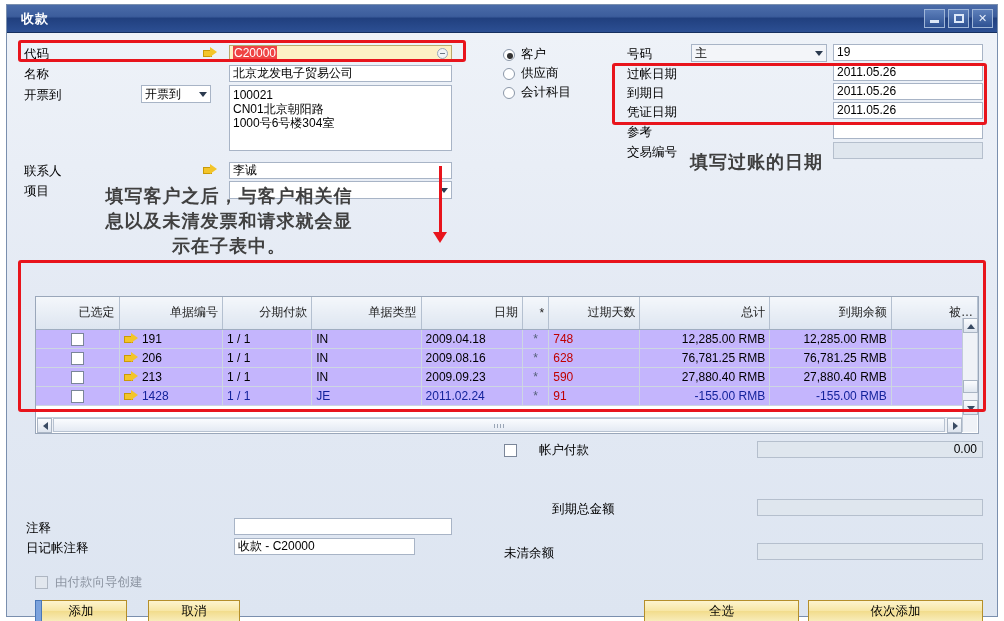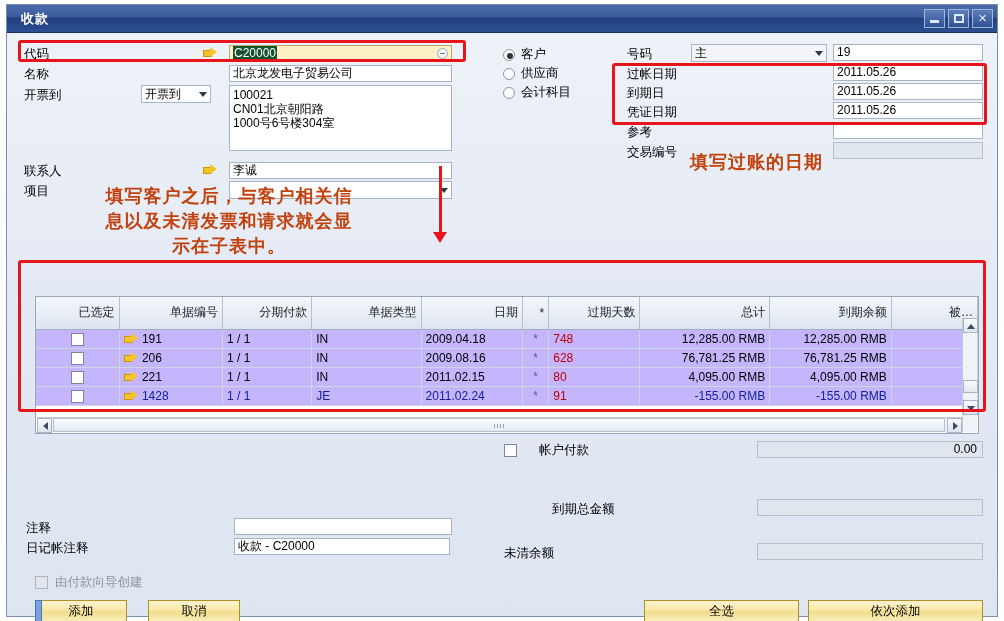--- a/index.html
+++ b/index.html
@@ -46,21 +46,21 @@
   .lbl { font-size:12.5px; color:#000; white-space:nowrap; }
   .fld {
     border:1px solid #a8b4c6; background:#ffffff;
     height:17px; font-size:12px; color:#000;
     padding:0 3px; line-height:15px; overflow:hidden; white-space:nowrap;
     font-family:"Liberation Sans","DejaVu Sans",sans-serif;
   }
   .fld.ro { background:#dfe6ee; border-color:#b5bfcd; }
   .fld.hl { background:#fdf0c4; border-color:#b9a96b; }
   .fld.num { text-align:right; padding-right:5px; }
-  .sel { background:#14532d; color:#fff; }
+  .sel { background:#ef4444; color:#fff; }
   
   .yarrow { display:inline-block; width:15px; height:11px; position:relative; }
   .yarrow:before{content:"";position:absolute;left:0;top:3px;width:8px;height:5px;background:#f3c52a;border:1px solid #c99a06;border-right:none;}
   .yarrow:after{content:"";position:absolute;left:7px;top:0px;width:0;height:0;border-top:5.5px solid transparent;border-bottom:5.5px solid transparent;border-left:7px solid #f3c52a;}
   
   .dd { position:relative; border:1px solid #a8b4c6; background:#fff; height:18px; font-size:12px; padding:0 18px 0 3px; line-height:16px; overflow:hidden;}
   .dd-ar { position:absolute; right:3px; top:6px; width:0;height:0;border-left:4px solid transparent;border-right:4px solid transparent;border-top:5px solid #2b3a4f;}
   .dd.flat { background:#f3f5f9; }
   
   .radio { display:flex; align-items:center; gap:6px; margin-bottom:2px; }
@@ -110,21 +110,21 @@
     border:1px solid #b58f2a;
     background:linear-gradient(to bottom,#fdf4cf 0%,#f7e6a4 50%,#f2dc8c 51%,#f8ecb9 100%);
     height:22px; font-size:12.5px; color:#000;
     display:flex; align-items:center; justify-content:center;
     font-family:"Liberation Sans","DejaVu Sans",sans-serif;
   }
   .btn.def { position:relative; }
   .btn.def:before{content:"";position:absolute;left:-1px;top:-1px;bottom:-1px;width:5px;background:#7ba2dd;border:1px solid #4a77b8;}
   
   .rbox { position:absolute; border:3px solid #e8141c; border-radius:3px; pointer-events:none; }
-  .rtext { position:absolute; color:#c2410c; font-weight:bold; font-size:18px; line-height:25px; text-align:center;
+  .rtext { position:absolute; color:#404040; font-weight:bold; font-size:18px; line-height:25px; text-align:center;
            font-family:"Liberation Sans","DejaVu Sans",sans-serif; letter-spacing:1px; }
   .rline { position:absolute; background:#e8141c; }
   .rarrowhead{position:absolute;width:0;height:0;border-left:7px solid transparent;border-right:7px solid transparent;border-top:11px solid #e8141c;}
 </style>
 </head>
 <body>
 
 <div class="window">
 
   <div class="titlebar">
@@ -261,28 +261,28 @@
             <td>IN</td>
             <td>2009.08.16</td>
             <td class="c star">*</td>
             <td class="odays">628</td>
             <td class="r">76,781.25 RMB</td>
             <td class="r">76,781.25 RMB</td>
             <td></td>
           </tr>
           <tr>
             <td class="c"><span class="cb"></span></td>
-            <td><span class="yarrow" style="vertical-align:-1px"></span> <span>221</span></td>
+            <td><span class="yarrow" style="vertical-align:-1px"></span> <span>213</span></td>
             <td>1 / 1</td>
             <td>IN</td>
-            <td>2011.02.15</td>
+            <td>2009.09.23</td>
             <td class="c star">*</td>
-            <td class="odays">80</td>
-            <td class="r">4,095.00 RMB</td>
-            <td class="r">4,095.00 RMB</td>
+            <td class="odays">590</td>
+            <td class="r">27,880.40 RMB</td>
+            <td class="r">27,880.40 RMB</td>
             <td></td>
           </tr>
           <tr class="rowblue">
             <td class="c"><span class="cb"></span></td>
             <td><span class="yarrow" style="vertical-align:-1px"></span> <span>1428</span></td>
             <td>1 / 1</td>
             <td>JE</td>
             <td>2011.02.24</td>
             <td class="c star">*</td>
             <td class="odays">91</td>
@@ -325,21 +325,21 @@
     <div style="position:absolute;left:497px;top:468px;margin-left:48px;" class="lbl">到期总金额</div>
     <div class="fld ro num" style="position:absolute;left:750px;top:466px;width:226px;"></div>
 
     <div style="position:absolute;left:497px;top:512px;" class="lbl">未清余额</div>
     <div class="fld ro num" style="position:absolute;left:750px;top:510px;width:226px;"></div>
 
     <div style="position:absolute;left:19px;top:487px;" class="lbl">注释</div>
     <div class="fld" style="position:absolute;left:227px;top:485px;width:218px;"></div>
 
     <div style="position:absolute;left:19px;top:507px;" class="lbl">日记帐注释</div>
-    <div class="fld" style="position:absolute;left:227px;top:505px;width:216px;">收款 - C20000</div>
+    <div class="fld" style="position:absolute;left:227px;top:505px;width:181px;">收款 - C20000</div>
 
     <div style="position:absolute;left:28px;top:541px;display:flex;align-items:center;gap:7px;">
       <span class="cb dis"></span>
       <span class="lbl" style="color:#8d95a2;">由付款向导创建</span>
     </div>
 
     <div class="btn def" style="position:absolute;left:28px;top:567px;width:92px;">添加</div>
     <div class="btn" style="position:absolute;left:141px;top:567px;width:92px;">取消</div>
     <div class="btn" style="position:absolute;left:473px;top:597px;width:155px;">取消全选</div>
     <div class="btn" style="position:absolute;left:637px;top:567px;width:155px;">全选</div>

